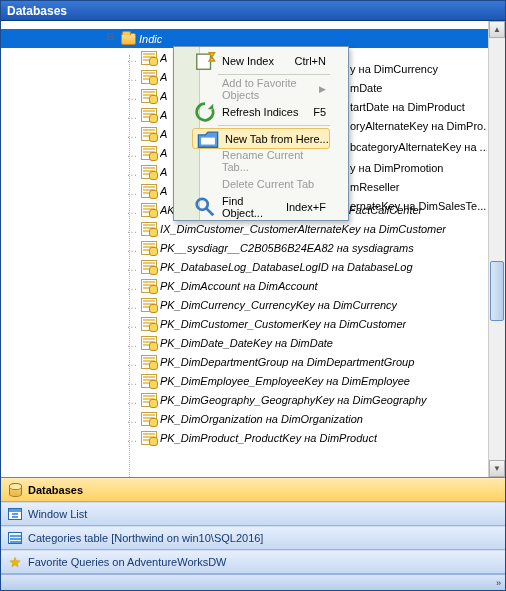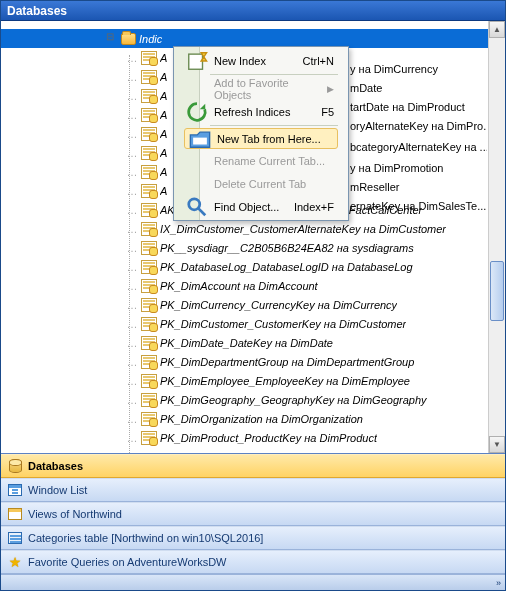--- a/index.html
+++ b/index.html
@@ -19,21 +19,21 @@
   .folder-icon::before { content:""; position:absolute; top:-3px; left:0; width:7px; height:3px; background:#f6c85a; border:1px solid #c28a1e; border-bottom:none; border-radius:2px 2px 0 0;}
   .index-icon { width: 16px; height: 14px; background: #fff; border: 1px solid #c8a040; position: relative; }
   .index-icon::before { content:""; position:absolute; top:1px; left:1px; width:12px; height:2px; background:#e8c870; box-shadow: 0 3px 0 #e8c870, 0 6px 0 #e8c870; }
   .index-icon::after { content:""; position:absolute; bottom:-2px; right:-2px; width:7px; height:7px; background:#f8d85a; border:1px solid #c88a20; border-radius:3px; }
   .label { overflow: hidden; text-overflow: ellipsis; font-style: italic; }
   .dot-join { display:inline-block; width:18px; text-align:center; color:#aaa; flex-shrink:0; }
 
   
   .context-menu { position: absolute; left: 172px; top: 25px; width: 176px; background: #f7f7f4; border: 1px solid #7a95b0; box-shadow: 2px 3px 5px rgba(0,0,0,0.25); z-index: 100; }
   .cm-gutter { position: absolute; left: 0; top: 0; bottom: 0; width: 26px; background: #e9efe0; border-right: 1px solid #c8d0c0; }
-  .cm-items { position: relative; padding: 2px 8px; }
+  .cm-items { position: relative; padding: 2px 16px; }
   .cm-item { display: flex; align-items: center; height: 23px; padding-left: 4px; position: relative; }
   .cm-item .cm-icon { width: 22px; height: 22px; display:flex; align-items:center; justify-content:center; flex-shrink:0; }
   .cm-item .cm-label { flex: 1; padding-left: 6px; }
   .cm-item .cm-accel { padding-right: 6px; color: #000; }
   .cm-item.disabled .cm-label, .cm-item.disabled .cm-accel, .cm-item.disabled .cm-sub { color: #9a9a9a; }
   .cm-item.highlight { margin: 0 2px; background: #fff0c0; border: 1px solid #e8c060; border-radius: 3px; height: 21px; }
   .cm-sep { margin: 2px 2px 2px 28px; height: 1px; background: #c8d0c0; }
   .cm-sub { padding-right: 6px; color:#000; font-size:9px; }
 
   
@@ -325,26 +325,20 @@
                  <span class="panel-label">Databases</span>
       </div>
       <div class="panel">
         <span class="panel-icon">
           <span class="i-win"></span>
         </span>
                  <span class="panel-label">Window List</span>
       </div>
       <div class="panel">
         <span class="panel-icon">
-          <span class="i-view"></span>
-        </span>
-                 <span class="panel-label">Views of Northwind</span>
-      </div>
-      <div class="panel">
-        <span class="panel-icon">
           <span class="i-cat"></span>
         </span>
                  <span class="panel-label">Categories table [Northwind on win10\SQL2016]</span>
       </div>
       <div class="panel">
         <span class="panel-icon">
           <span class="i-star">★</span>
         </span>
                  <span class="panel-label">Favorite Queries on AdventureWorksDW</span>
       </div>

